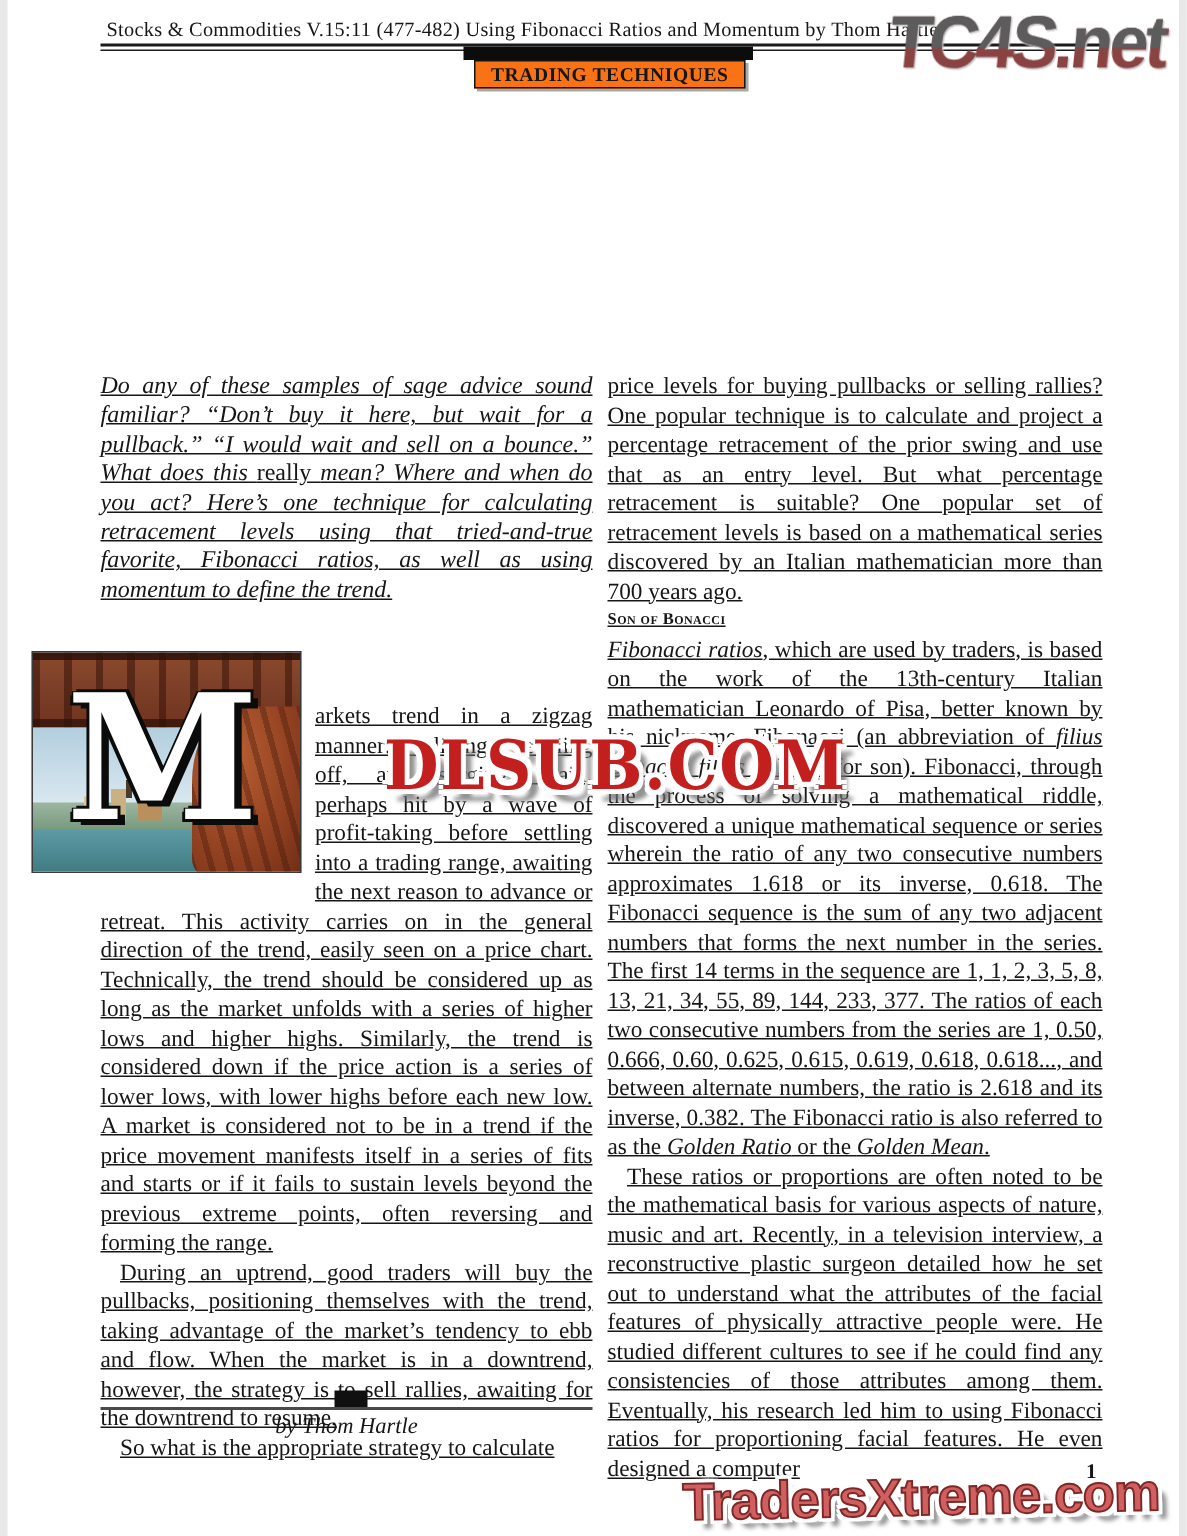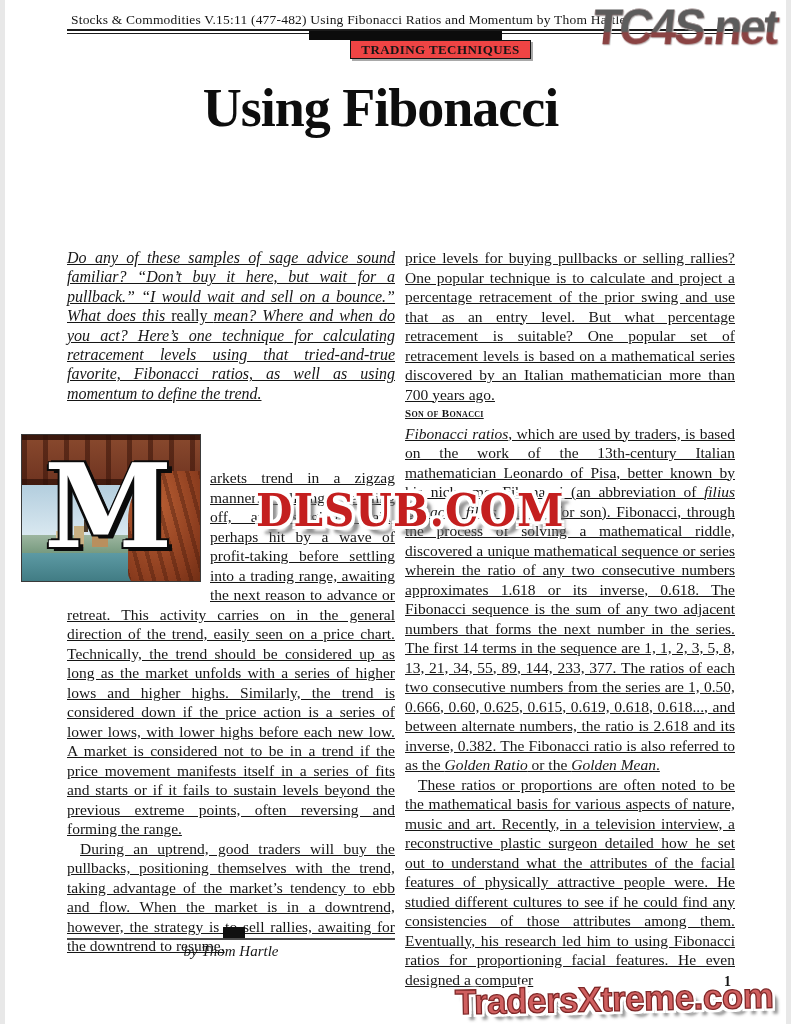--- a/index.html
+++ b/index.html
@@ -8,23 +8,23 @@
     background:#ffffff;overflow:hidden;
     font-family:"Liberation Serif", serif;color:#161616;
   }
   
   .journal-line{position:absolute;left:66px;top:12px;font-size:13.5px;letter-spacing:.2px;white-space:nowrap;}
   .rule-a{position:absolute;left:62px;top:29px;width:667px;height:2px;background:#1b1b1b;}
   .rule-b{position:absolute;left:62px;top:33px;width:667px;height:1px;background:#1b1b1b;}
   .black-bar{position:absolute;left:304px;top:31px;width:193px;height:9px;background:#0c0c0c;z-index:3;}
   .section-box{
     position:absolute;left:311px;top:40px;width:179px;height:17px;z-index:4;
-    background:#ef4444;border:1.5px solid #141414;box-shadow:2px 2px 0 #a9a9a9;
+    background:#f97316;border:1.5px solid #141414;box-shadow:2px 2px 0 #a9a9a9;
     display:flex;align-items:center;justify-content:center;
-    font-weight:bold;font-size:13px;letter-spacing:.4px;margin-left:34px;
+    font-weight:bold;font-size:13px;letter-spacing:.4px;
   }
   
   .title{
     position:absolute;left:0;right:30px;top:84px;margin:0;text-align:center;
     font-size:54px;line-height:48px;font-weight:bold;letter-spacing:-1px;color:#0d0d0d;
   }
   
   .col{position:absolute;top:248px;text-align:justify;font-size:15.5px;line-height:19.5px;text-decoration:underline;}
   .col-left{left:62px;width:328px;}
   .col-right{left:400px;width:330px;}
@@ -108,41 +108,42 @@
 <div class="page">
 
   <div class="journal-line">Stocks &amp; Commodities V.15:11 (477-482) Using Fibonacci Ratios and Momentum by Thom Hartle</div>
   <div class="rule-a"></div>
   <div class="rule-b"></div>
   <div class="black-bar"></div>
   <div class="section-box">
     <span>TRADING TECHNIQUES</span>
   </div>
 
-  <h1 class="title"><span>Using Fibonacci</span><br></h1>
+  <h1 class="title"><br></h1>
 
   <div class="col col-left">
     <p class="intro"><span class="it">Do any of these samples of sage advice sound familiar? “Don’t buy it here, but wait for a pullback.” “I would wait and sell on a bounce.” What does this </span><span>really </span><span class="it">mean? Where and when do you act? Here’s one technique for calculating retracement levels using that tried-and-true favorite, Fibonacci ratios, as well as using momentum to define the trend.</span></p>
 
     <div class="figure">
       <div class="frieze"></div>
       <div class="sky"></div>
       <div class="land"></div>
       <div class="water"></div>
       <div class="bld b1"></div>
       <div class="bld b2"></div>
       <div class="bld b3"></div>
       <div class="bld b4"></div>
       <div class="capital"></div>
       <div class="capital-streaks"></div>
       <div class="mcap">M</div>
     </div>
 
     <p class="p-first">arkets trend in a zigzag manner: rallying, leveling off, and surging again, perhaps hit by a wave of profit-taking before settling into a trading range, awaiting the next reason to advance or retreat. This activity carries on in the general direction of the trend, easily seen on a price chart. Technically, the trend should be considered up as long as the market unfolds with a series of higher lows and higher highs. Similarly, the trend is considered down if the price action is a series of lower lows, with lower highs before each new low. A market is considered not to be in a trend if the price movement manifests itself in a series of fits and starts or if it fails to sustain levels beyond the previous extreme points, often reversing and forming the range.</p>
     <p class="indent">During an uptrend, good traders will buy the pullbacks, positioning themselves with the trend, taking advantage of the market’s tendency to ebb and flow. When the market is in a downtrend, however, the strategy is to sell rallies, awaiting for the downtrend to resume.</p>
+    <p class="indent">So what is the appropriate strategy to calculate</p>
   </div>
 
   <div class="col col-right">
     <p>price levels for buying pullbacks or selling rallies? One popular technique is to calculate and project a percentage retracement of the prior swing and use that as an entry level. But what percentage retracement is suitable? One popular set of retracement levels is based on a mathematical series discovered by an Italian mathematician more than 700 years ago.</p>
     <p class="sec-heading">Son of Bonacci</p>
     <p><span class="it">Fibonacci ratios</span><span>, which are used by traders, is based on the work of the 13th-century Italian mathematician Leonardo of Pisa, better known by his nickname, Fibonacci (an abbreviation of </span><span class="it">filius Bonacci</span><span>; </span><span class="it">filius</span><span> is Latin for son). Fibonacci, through the process of solving a mathematical riddle, discovered a unique mathematical sequence or series wherein the ratio of any two consecutive numbers approximates 1.618 or its inverse, 0.618. The Fibonacci sequence is the sum of any two adjacent numbers that forms the next number in the series. The first 14 terms in the sequence are 1, 1, 2, 3, 5, 8, 13, 21, 34, 55, 89, 144, 233, 377. The ratios of each two consecutive numbers from the series are 1, 0.50, 0.666, 0.60, 0.625, 0.615, 0.619, 0.618, 0.618..., and between alternate numbers, the ratio is 2.618 and its inverse, 0.382. The Fibonacci ratio is also referred to as the </span><span class="it">Golden Ratio</span><span> or the </span><span class="it">Golden Mean</span><span>.</span></p>
     <p class="indent">These ratios or proportions are often noted to be the mathematical basis for various aspects of nature, music and art. Recently, in a television interview, a reconstructive plastic surgeon detailed how he set out to understand what the attributes of the facial features of physically attractive people were. He studied different cultures to see if he could find any consistencies of those attributes among them. Eventually, his research led him to using Fibonacci ratios for proportioning facial features. He even designed a computer</p>
   </div>
 
   <div class="byline-block">

